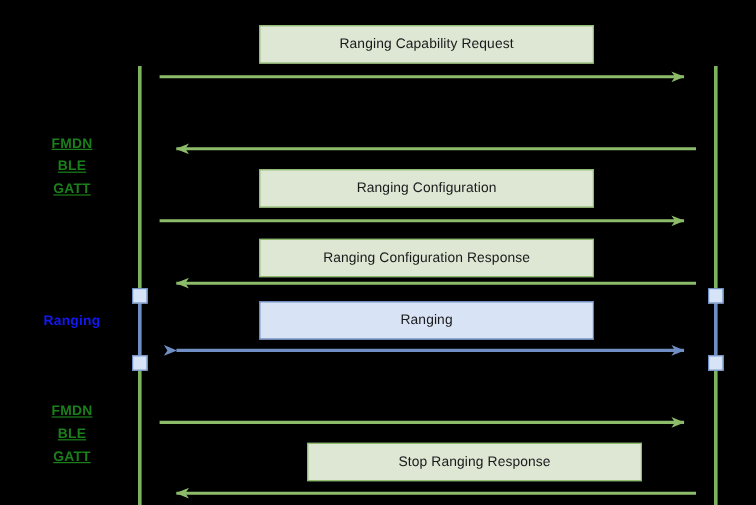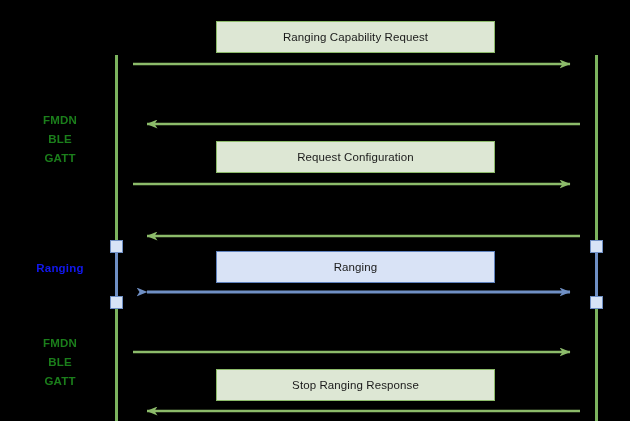--- a/index.html
+++ b/index.html
@@ -75,21 +75,21 @@
   .side-label {
     position: absolute;
     left: 18px;
     width: 84px;
     text-align: center;
     font-size: 11.5px;
     font-weight: bold;
     line-height: 19px;
     letter-spacing: 0.2px;
   }
-  .side-label.green { color: #1b7f1b; }
+  .side-label.green { color: #1b7f1b; text-decoration: underline; }
   .side-label.blue  { color: #1218f0; }
   .side-label div { white-space: nowrap; }
 </style>
 </head>
 <body>
 
 <div id="diagram">
 
   <div class="lifeline" style="left:115px; top:55px; height:193px;"></div>
   <div class="lifeline-blue-seg" style="left:115px; top:248px; height:61px;"></div>
@@ -134,30 +134,33 @@
 
     <line x1="580" y1="411" x2="147" y2="411" stroke="#8cbb6a" stroke-width="2.6" marker-end="url(#gr-left)"></line>
   </svg>
 
   <div class="msg-box green" style="top:21px;">
     <span>Ranging Capability Request</span>
   </div>
 
 
   <div class="msg-box green" style="top:141px;">
-    <span>Request Configuration</span>
+    <span>Ranging Configuration</span>
   </div>
 
+  <div class="msg-box green" style="top:199px;">
+    <span>Ranging Configuration Response</span>
+  </div>
 
   <div class="msg-box blue" style="top:251px;">
     <span>Ranging</span>
   </div>
 
 
-  <div class="msg-box green" style="top:369px;">
+  <div class="msg-box green" style="top:369px;margin-left:40px;">
     <span>Stop Ranging Response</span>
   </div>
 
   <div class="side-label green" style="top:111px;">
     <div>FMDN</div>
     <div>BLE</div>
     <div>GATT</div>
   </div>
 
   <div class="side-label blue" style="top:259px;">

